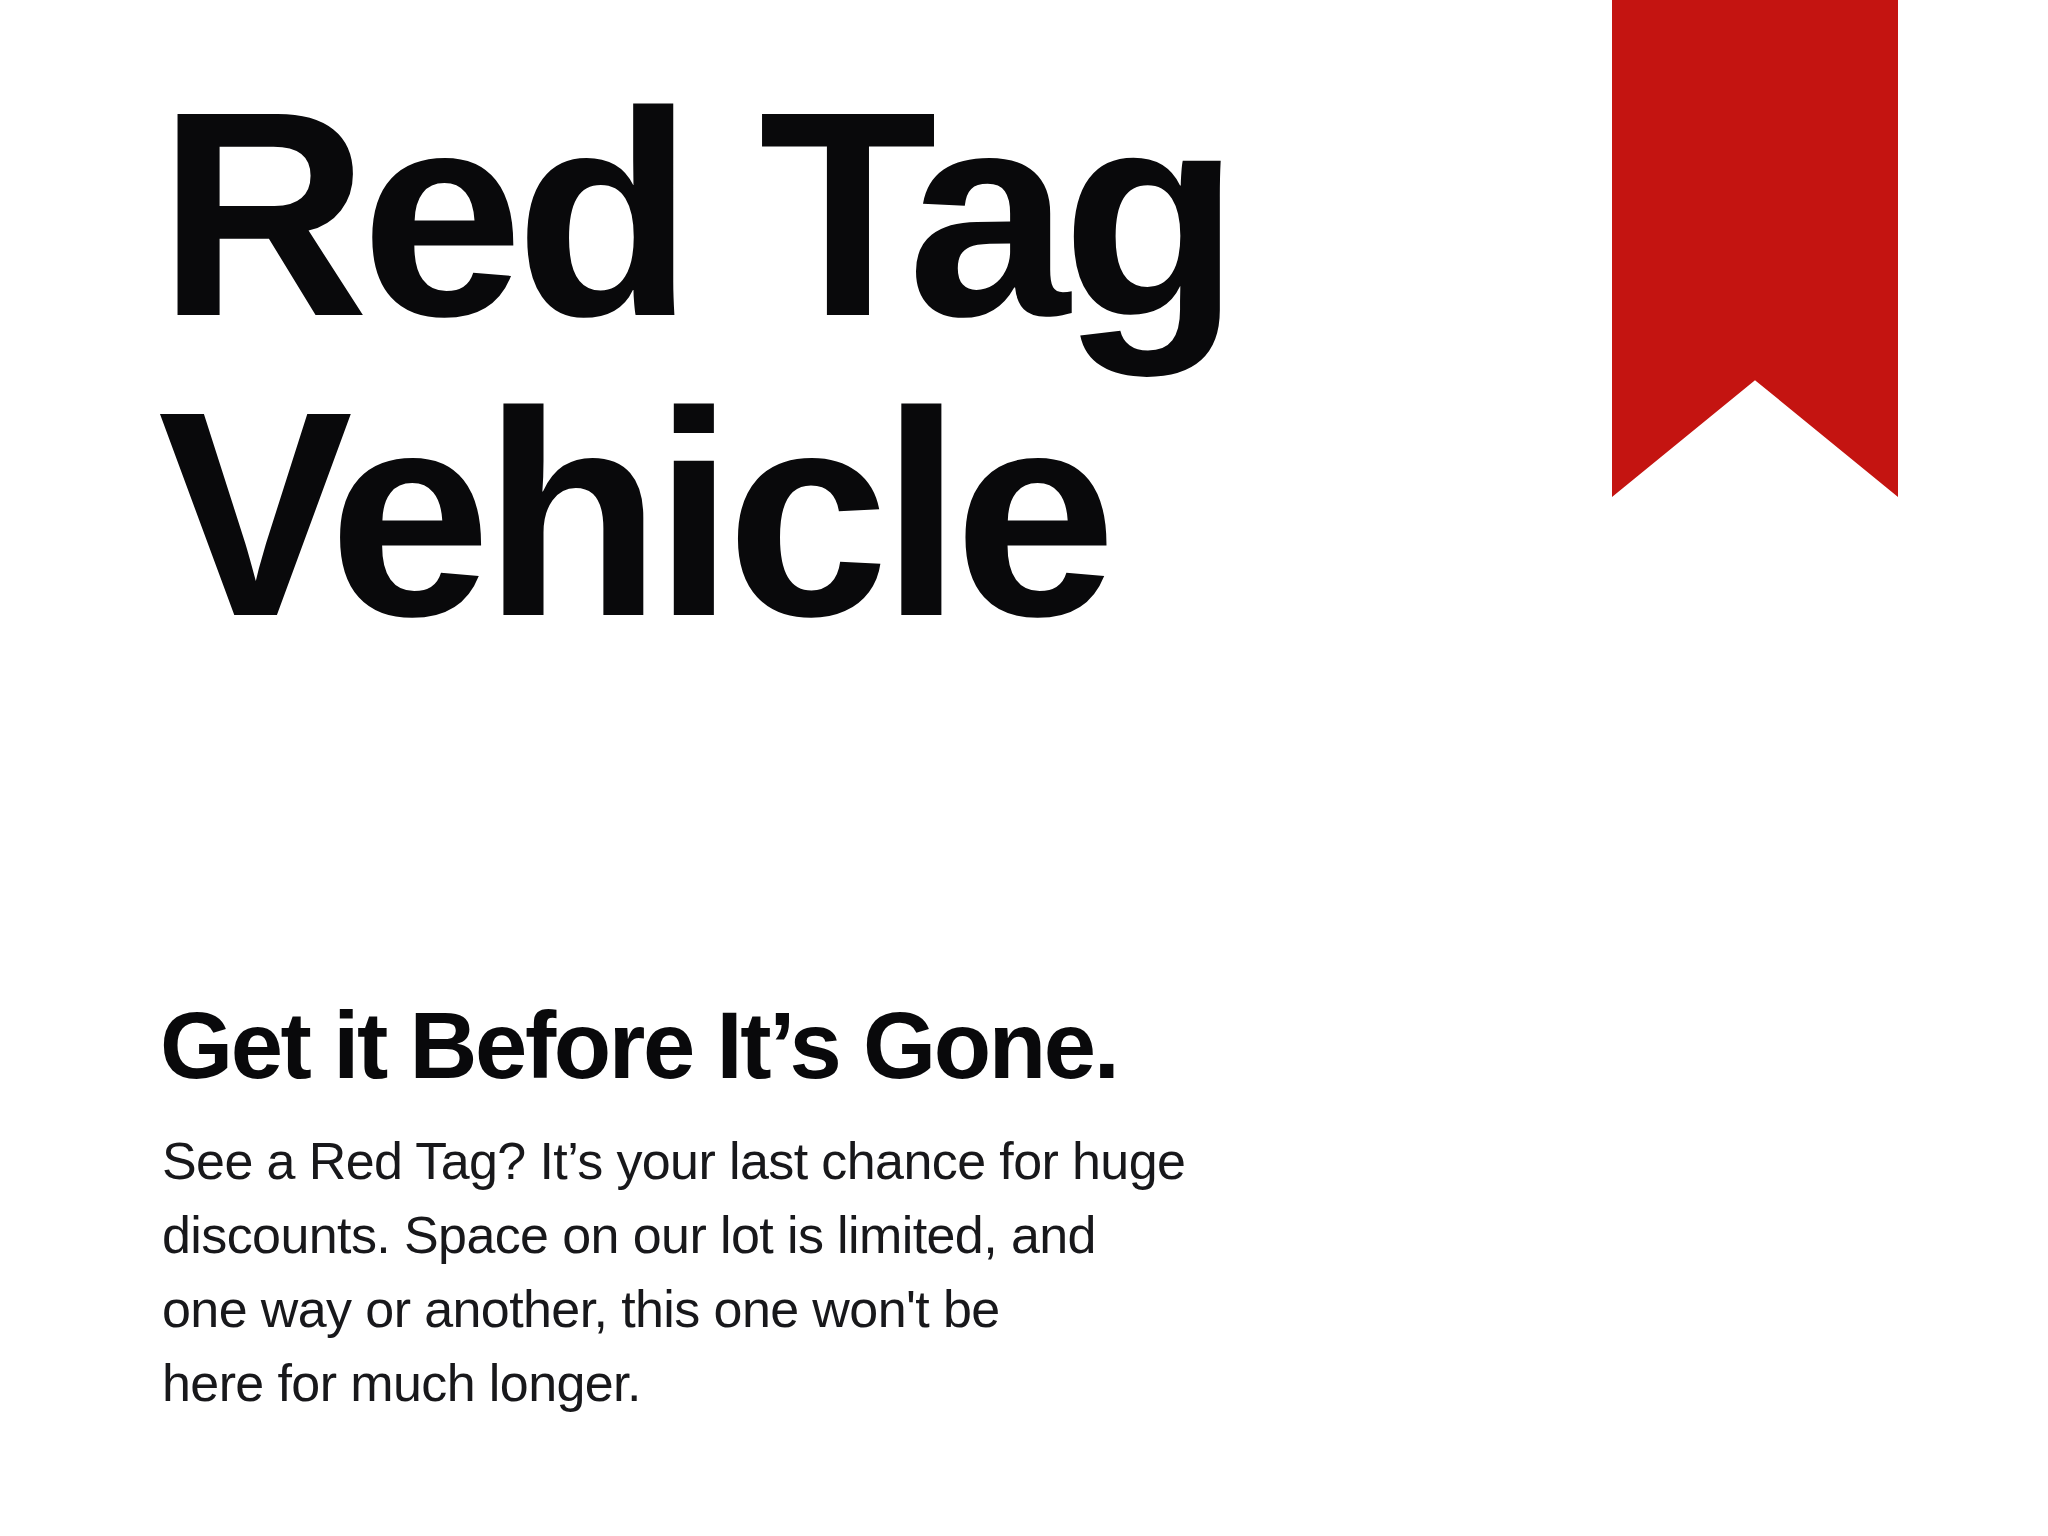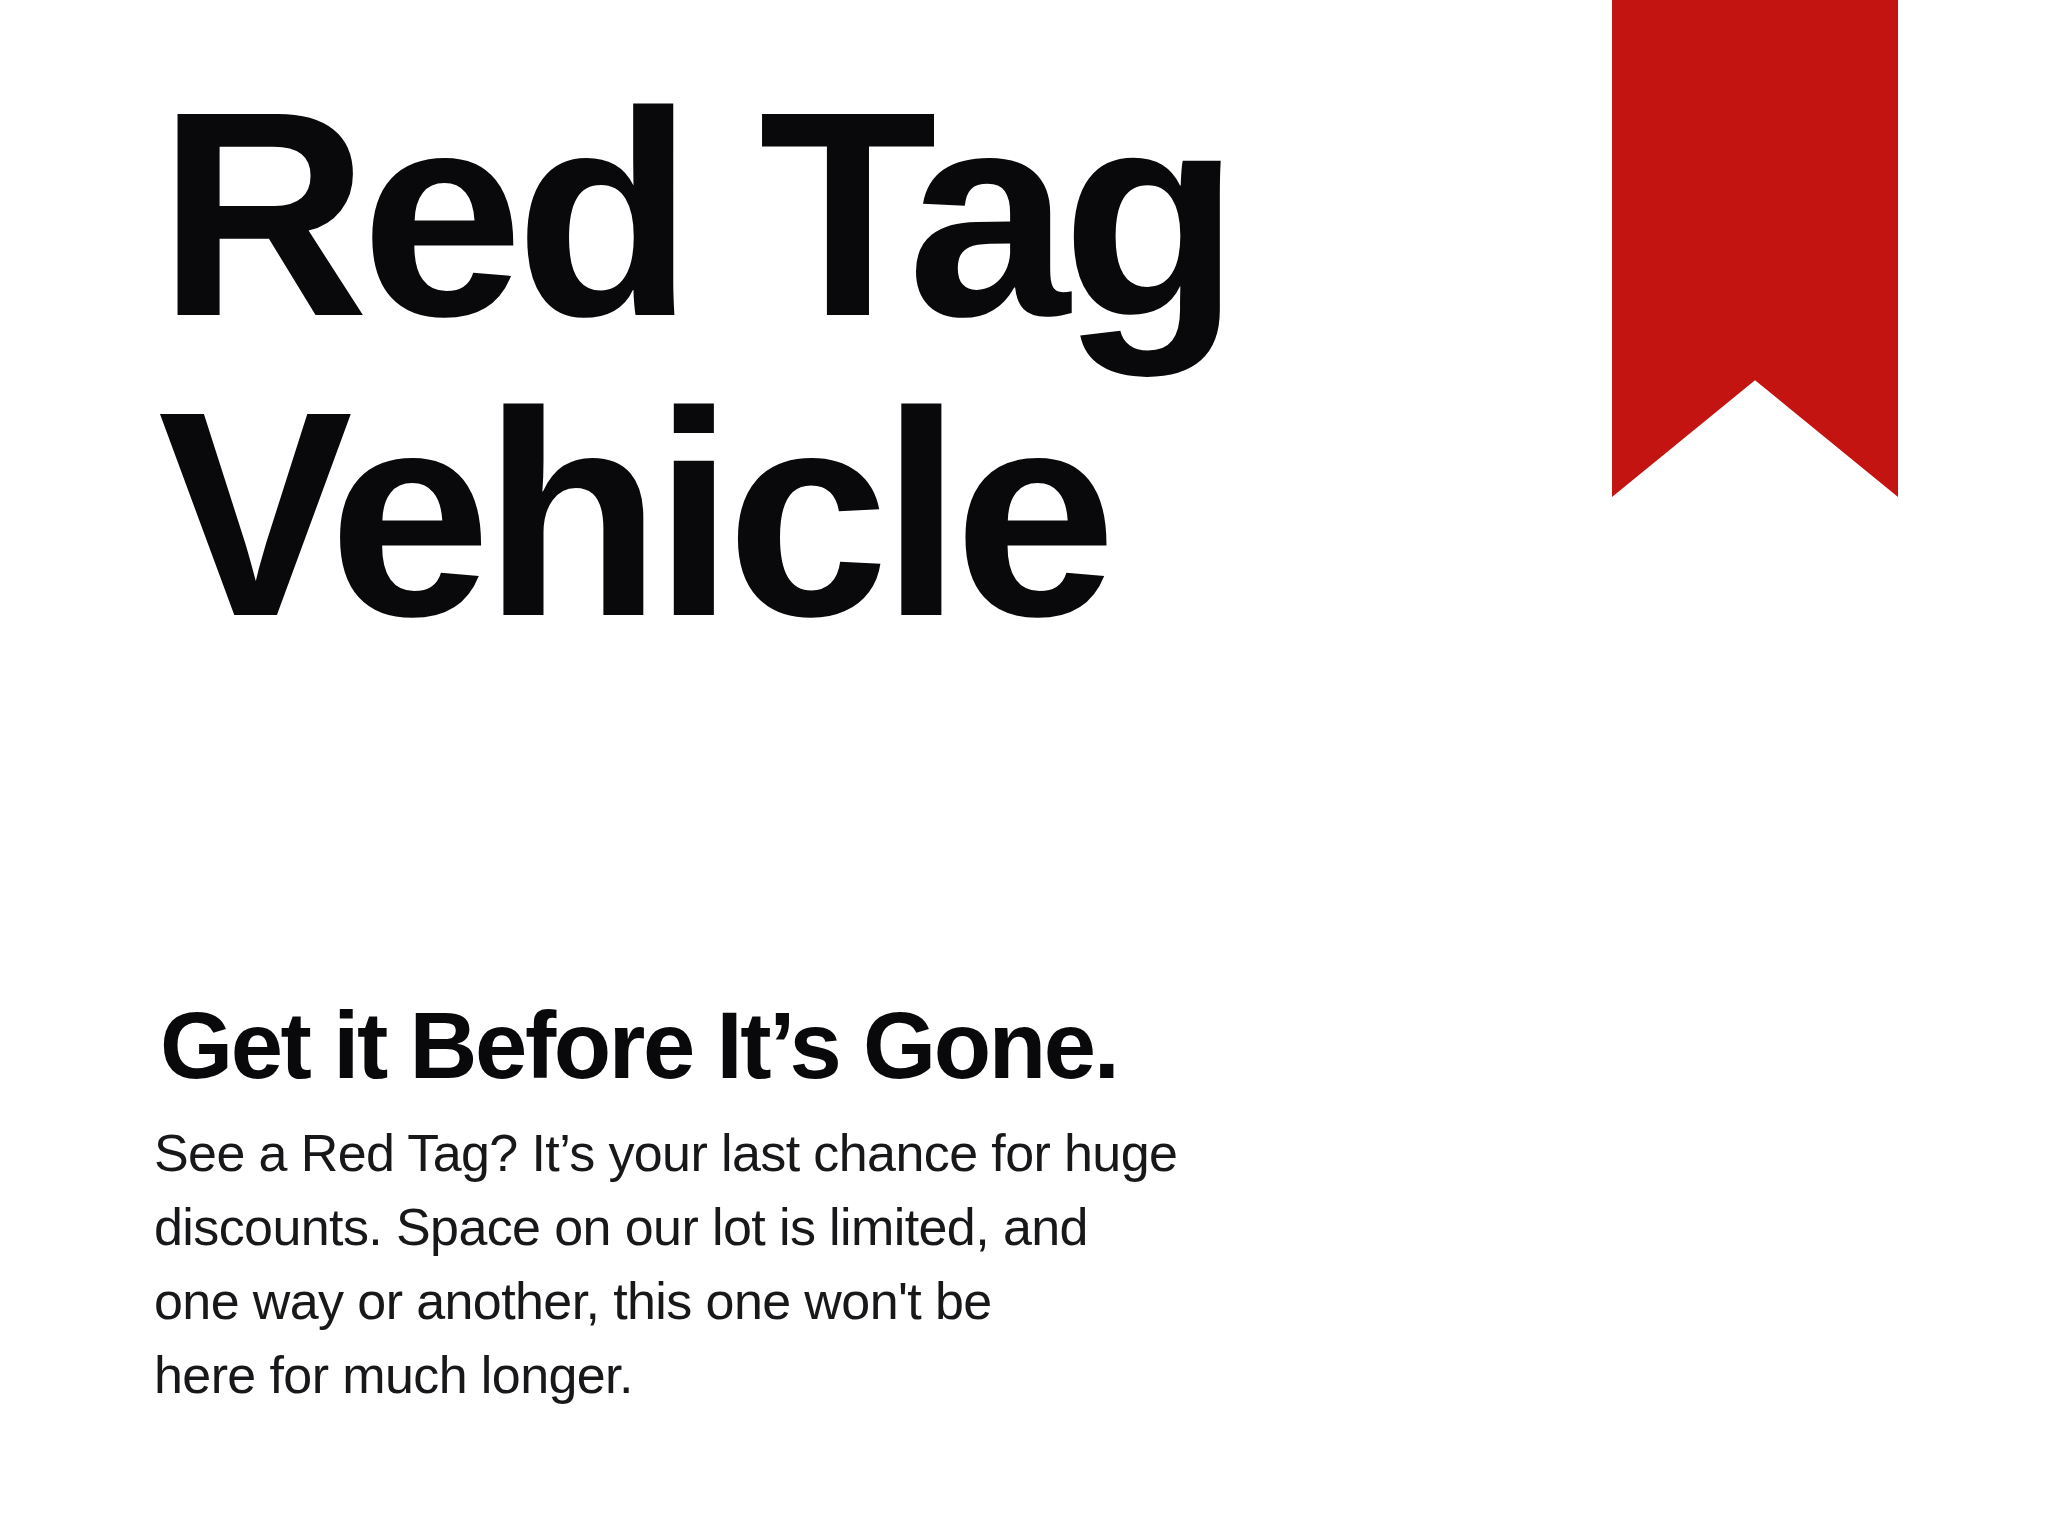--- a/index.html
+++ b/index.html
@@ -66,21 +66,21 @@
     color: #09090b;
     font-family: Liberation Sans, sans-serif;
   }
 
   
   #body-copy {
     position: absolute;
     left: 150px;
     top: 1112px;
     width: 1150px;
-    margin: 4px;
+    margin: 12px;
     padding: 0;
     font-size: 52px;
     line-height: 74px;
     font-weight: 400;
     letter-spacing: -0.6px;
     color: #18181b;
     font-family: "Liberation Sans", "DejaVu Sans", sans-serif;
     white-space: pre-line;
   }
 </style>

